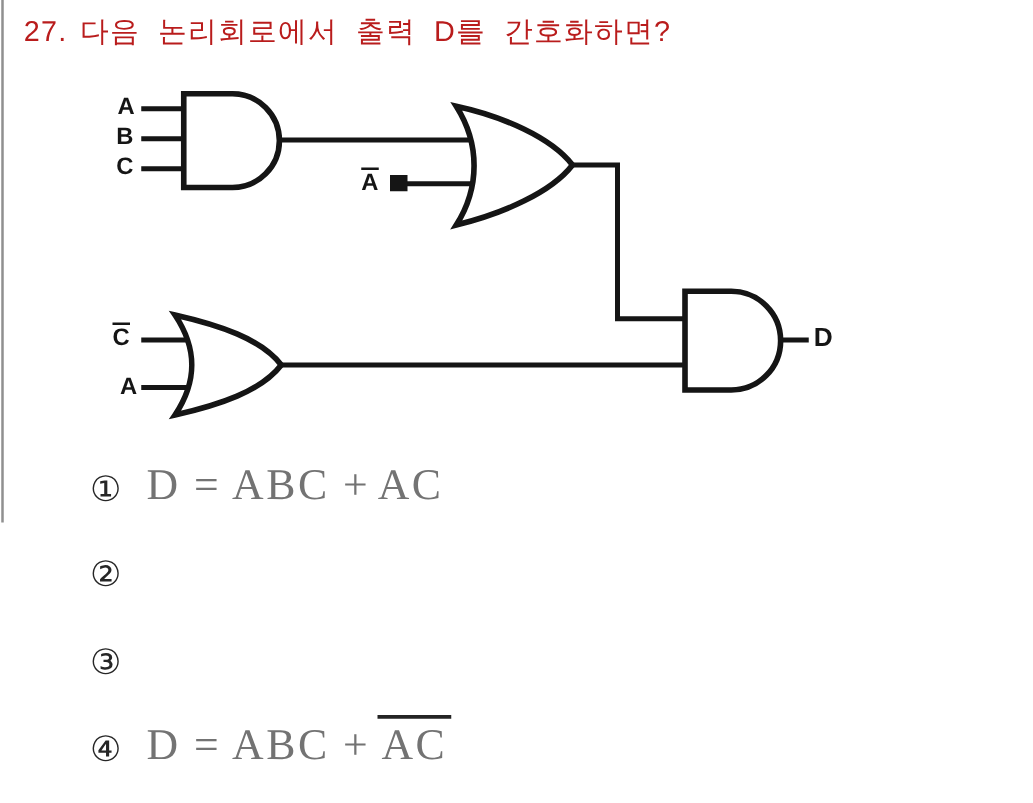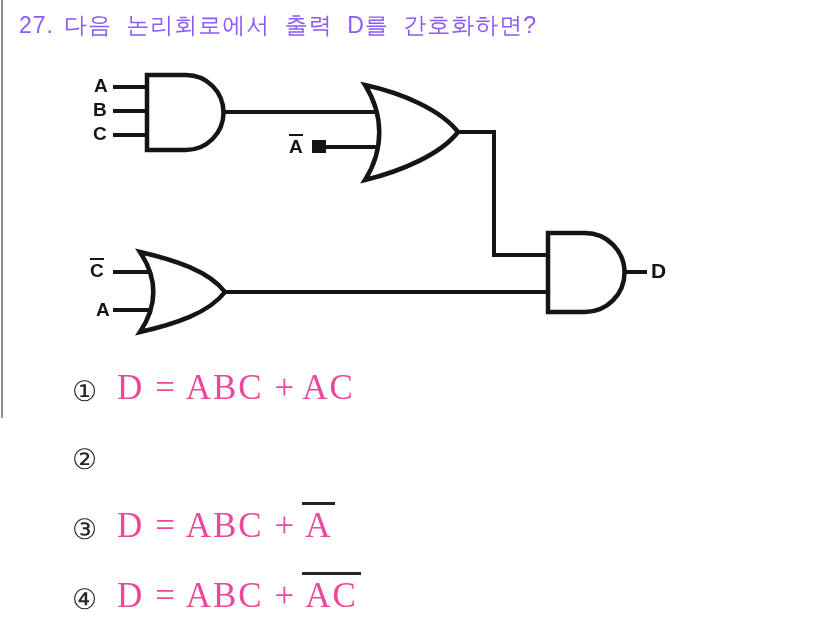--- a/index.html
+++ b/index.html
@@ -5,41 +5,41 @@
   html,body{margin:0;padding:0;background:#fff;}
   .page{
     position:relative;width:826px;height:642px;background:#ffffff;
     font-family:"Liberation Sans",sans-serif;overflow:hidden;
   }
   .scan-line{
     position:absolute;left:1px;top:0;width:2px;height:418px;background:#909090;
   }
   .title{
     position:absolute;left:19px;top:10px;
-    font-size:23px;color:#8b5cf6;letter-spacing:1px;word-spacing:7px;
+    font-size:23px;color:#b91c1c;letter-spacing:1px;word-spacing:7px;
     white-space:nowrap;
   }
   .title .qnum{margin-right:10px;}
   .circuit{position:absolute;left:0;top:55px;width:826px;height:310px;}
   .circuit svg{position:absolute;left:0;top:0;}
   .clabel{
     position:absolute;font-weight:bold;font-size:19px;color:#151515;
     line-height:20px;font-family:"Liberation Sans",sans-serif;
   }
   .neg{border-top:2.5px solid #151515;padding-top:1px;}
   .options{position:absolute;left:0;top:0;width:826px;}
   .opt-row{
     position:absolute;left:72px;display:flex;align-items:flex-start;
   }
   .opt-marker{
     font-size:28px;color:#262626;margin-right:20px;line-height:1;
     transform:translateY(12px);font-family:"DejaVu Sans",sans-serif;
   }
   .opt-formula{
-    font-family:"Liberation Serif",serif;font-size:35px;color:#ec4899;
+    font-family:"Liberation Serif",serif;font-size:35px;color:#737373;
     letter-spacing:2px;line-height:1.25;white-space:nowrap;
   }
   .opt-formula .term{margin-left:6px;}
   .opt-formula .term.negterm{border-top:3px solid #242424;padding:1px 3px 0 3px;}
   .row1{top:366px;}
   .row2{top:434px;}
   .row3{top:504px;}
   .row4{top:574px;}
 </style>
 </head>
@@ -90,21 +90,20 @@
   <div class="options">
     <div class="opt-row row1">
       <span class="opt-marker">①</span>
       <span class="opt-formula"><span>D = ABC +</span><span class="term">AC</span></span>
     </div>
     <div class="opt-row row2">
       <span class="opt-marker">②</span>
     </div>
     <div class="opt-row row3">
       <span class="opt-marker">③</span>
-      <span class="opt-formula"><span>D = ABC +</span><span class="term negterm">A</span></span>
     </div>
     <div class="opt-row row4">
       <span class="opt-marker">④</span>
       <span class="opt-formula"><span>D = ABC +</span><span class="term negterm">AC</span></span>
     </div>
   </div>
 
 </div>
 
 </body></html>

